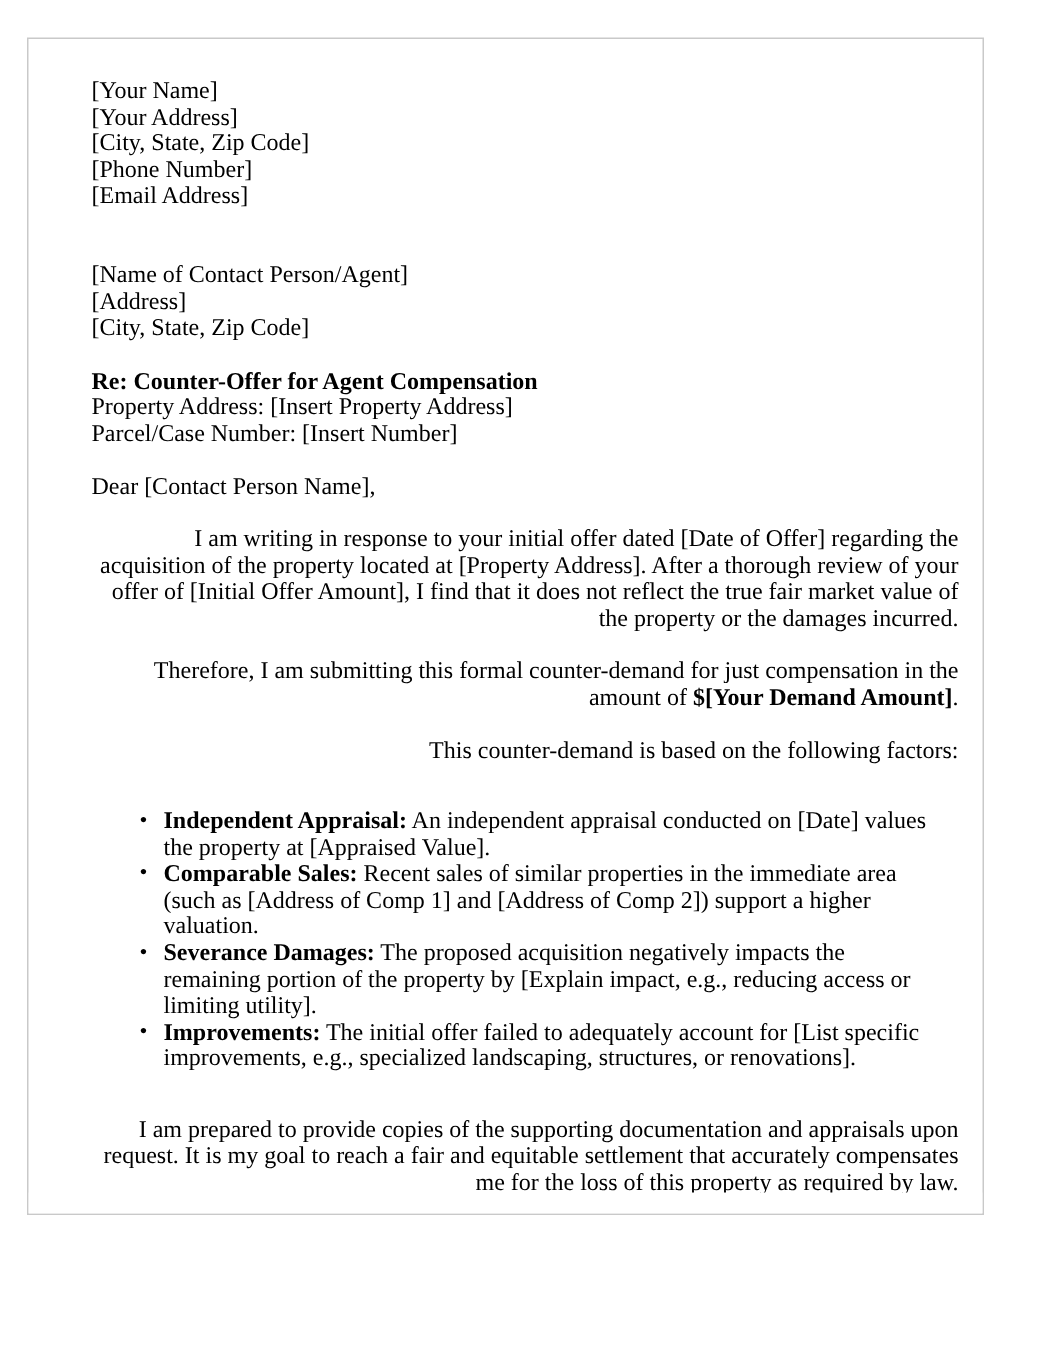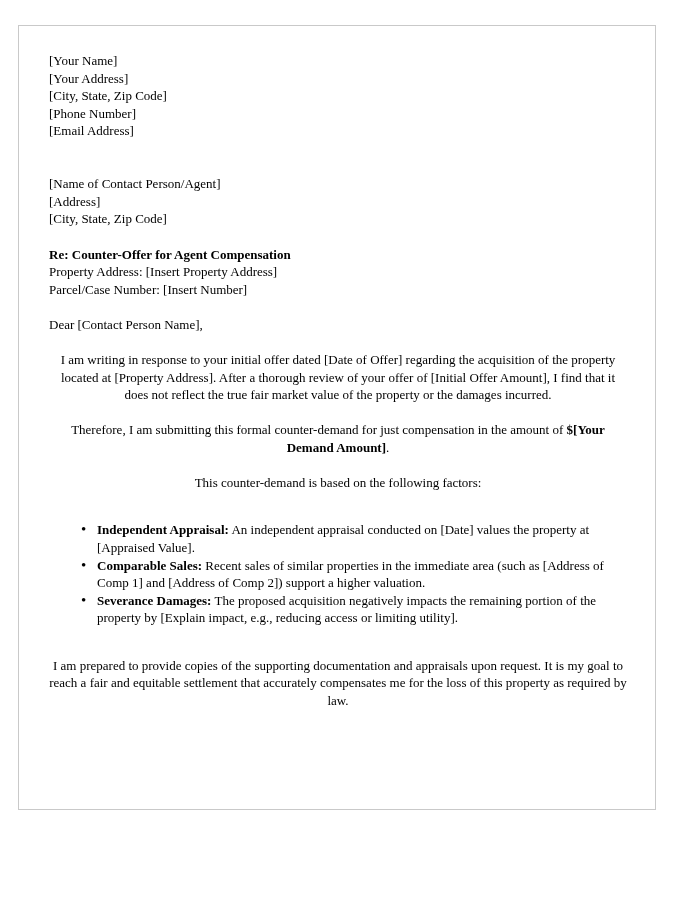--- a/index.html
+++ b/index.html
@@ -26,41 +26,41 @@
     top: 25px;
     width: 638px;
     height: 785px;
     background: #ffffff;
     border: 1px solid #c9c9c9;
     box-sizing: border-box;
     overflow: hidden;
   }
   .content {
     position: absolute;
-    left: 30px;
+    left: 42px;
     top: 26px;
     width: 578px;
-    font-size: 13px;
+    font-size: 16px;
     line-height: 17.6px;
   }
   .block {
     margin: 0 0 0 0;
   }
   .gap {
     height: 17.6px;
   }
   .line {
     white-space: pre-wrap;
   }
   .bold {
     font-weight: bold;
   }
   p.para {
     margin: 0;
-    text-align: center;
+    text-align: right;
   }
   ul.factors {
     margin: 12px;
     padding: 0 0 0 36px;
     list-style: none;
   }
   ul.factors li {
     position: relative;
     margin: 0 0 0 0;
     padding: 0 0 0 0;
@@ -135,20 +135,21 @@
       <div class="gap"></div>
 
       <p class="para">This counter-demand is based on the following factors:</p>
 
       <div class="gap"></div>
 
       <ul class="factors">
         <li><span class="bold">Independent Appraisal:</span><span class="bullet-text"> An independent appraisal conducted on [Date] values the property at [Appraised Value].</span></li>
         <li><span class="bold">Comparable Sales:</span><span class="bullet-text"> Recent sales of similar properties in the immediate area (such as [Address of Comp 1] and [Address of Comp 2]) support a higher valuation.</span></li>
         <li><span class="bold">Severance Damages:</span><span class="bullet-text"> The proposed acquisition negatively impacts the remaining portion of the property by [Explain impact, e.g., reducing access or limiting utility].</span></li>
+        <li><span class="bold">Improvements:</span><span class="bullet-text"> The initial offer failed to adequately account for [List specific improvements, e.g., specialized landscaping, structures, or renovations].</span></li>
       </ul>
 
       <div class="gap"></div>
 
       <p class="para">I am prepared to provide copies of the supporting documentation and appraisals upon request. It is my goal to reach a fair and equitable settlement that accurately compensates me for the loss of this property as required by law.</p>
 
     </div>
     <div class="fade"></div>
   </div>
 </div>

